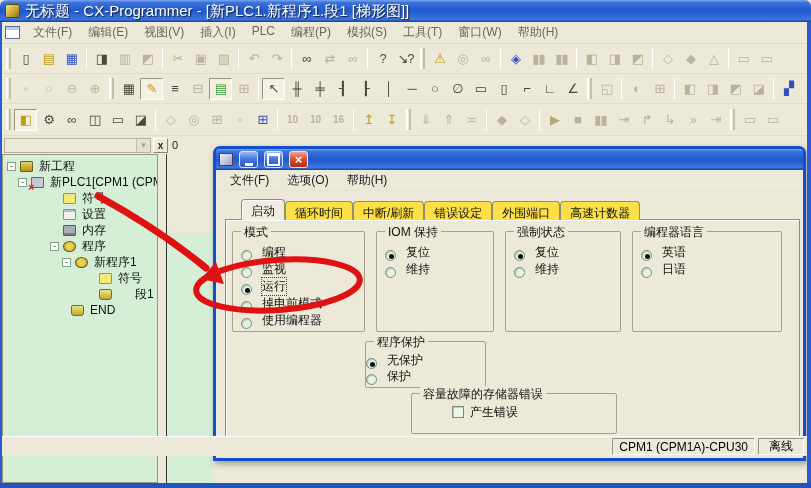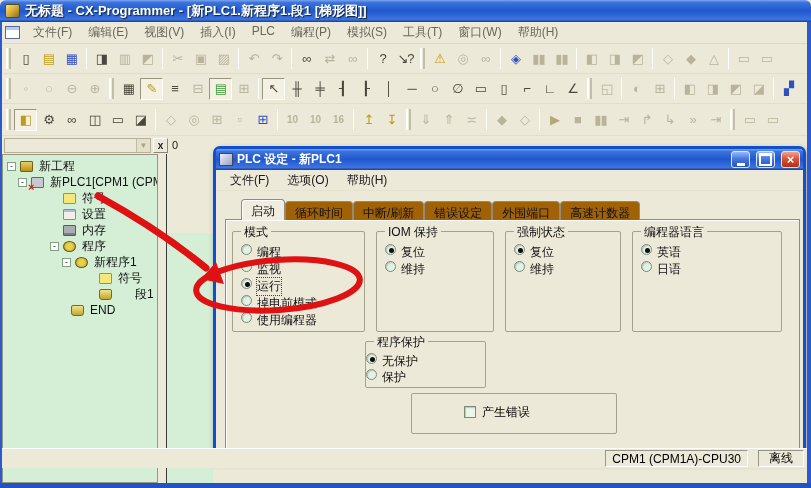--- a/index.html
+++ b/index.html
@@ -4,21 +4,21 @@
 <style>
   *{margin:0;padding:0;box-sizing:border-box}
   html,body{width:811px;height:488px;overflow:hidden}
   body{font-family:"Liberation Sans","DejaVu Sans",sans-serif;font-size:12px;background:#ece9d8}
   .stage{position:relative;width:811px;height:488px;background:#ece9d8;overflow:hidden}
 
   
   .titlebar{position:absolute;left:0;top:0;width:811px;height:22px;
     background:linear-gradient(180deg,#7ba5ec 0%,#3a72dd 12%,#2058ce 50%,#3d74e0 88%,#173f96 100%);
     border-radius:6px 6px 0 0;display:flex;align-items:center;padding:0 5px;gap:5px;z-index:6}
-  .title-text{color:#fff;font-weight:bold;font-size:13px;text-shadow:1px 1px 1px #123;white-space:nowrap}
+  .title-text{color:#fff;font-weight:normal;font-size:15px;text-shadow:1px 1px 1px #123;white-space:nowrap}
   .app-icon{width:15px;height:14px;flex:none;background:linear-gradient(135deg,#fbe87a,#c9a12e 60%,#8a6d12);border:1px solid #5a4a10;border-radius:2px}
   .edge-l{position:absolute;left:0;top:20px;bottom:0;width:2px;background:#2a5ad0;z-index:5}
   .edge-r{position:absolute;right:0;top:20px;bottom:0;width:4px;background:#2a5ad0;z-index:5}
   .edge-b{position:absolute;left:0;bottom:0;width:100%;height:5px;background:#2253c2;z-index:5}
 
   
   .menubar{position:absolute;left:2px;top:22px;width:805px;height:22px;background:#ece9d8;border-bottom:1px solid #ded9c4;display:flex;align-items:center;padding-left:3px}
   .mdi-icon{width:15px;height:13px;background:#fff;border:1px solid #5a6a9a;box-shadow:inset 0 3px 0 #b8c8ee;margin-right:5px;flex:none}
   .mi{padding:3px 8px;color:#6b665b;white-space:nowrap}
 
@@ -70,43 +70,43 @@
   .dlg-icon{width:14px;height:13px;background:linear-gradient(135deg,#eef,#9aa0c0);border:1px solid #445;flex:none}
   .dlg-title-text{color:#fff;font-weight:bold;flex:1;white-space:nowrap}
   .dbtn{width:19px;height:17px;border:1px solid #d9e6ff;border-radius:3px;display:flex;align-items:center;justify-content:center;margin-left:2px;flex:none}
   .dbtn.min,.dbtn.max{background:linear-gradient(180deg,#9ab8f4,#4878e0 45%,#2a54bc)}
   .dbtn.min::after{content:"";width:8px;height:3px;background:#fff;margin-top:9px}
   .dbtn.max::after{content:"";width:9px;height:8px;border:2px solid #fff;border-top-width:3px}
   .dbtn.close{background:linear-gradient(180deg,#f2a490,#dd5236 45%,#b42f12);color:#fff;font-weight:bold;font-size:13px}
   .dlg-menu{height:21px;display:flex;align-items:center;padding-left:5px;background:#ece9d8;border-bottom:1px solid #e6e2d0}
   .dmi{padding:2px 9px;color:#1a1a1a;white-space:nowrap}
   .tabstrip{position:absolute;left:25px;top:50px;height:21px;display:flex;align-items:flex-end;z-index:2}
-  .tab{padding:3px 9px 2px;border:1px solid #8e8c7a;border-bottom:none;border-radius:4px 4px 0 0;background:#a16207;height:19px;color:#111;white-space:nowrap}
+  .tab{padding:3px 9px 2px;border:1px solid #8e8c7a;border-bottom:none;border-radius:4px 4px 0 0;background:#fde047;height:19px;color:#111;white-space:nowrap}
   .tab.active{height:21px;background:#f0ede0;box-shadow:inset 1px 1px 0 #fff;position:relative;z-index:3}
   .tabpage{position:absolute;left:9px;top:70px;width:575px;height:234px;border:1px solid #8e8c7a;background:#ece9d8;box-shadow:inset 1px 1px 0 #fff}
   .groups-row{position:absolute;left:6px;top:11px;display:flex;gap:11px}
   .grp{position:relative;border:1px solid #a5a18c;border-radius:2px;padding:12px 8px 4px;background:#ece9d8}
   .gtitle{position:absolute;top:-8px;left:8px;background:#ece9d8;padding:0 3px;font-size:12px;color:#111;white-space:nowrap}
   .groups-row .grp:nth-child(1){width:133px;height:101px}
   .groups-row .grp:nth-child(2){width:118px;height:101px}
   .groups-row .grp:nth-child(3){width:116px;height:101px}
   .groups-row .grp:nth-child(4){width:150px;height:101px}
-  .ritem{display:flex;align-items:flex-start;gap:5px;height:17px;cursor:default}
+  .ritem{display:flex;align-items:flex-end;gap:10px;height:17px;cursor:default}
   .radio{width:11px;height:11px;border-radius:50%;border:1px solid #7c8a7c;background:#e4f2e4;box-shadow:inset 1px 1px 1px #b8c8b8;position:relative;flex:none}
   .radio.sel::after{content:"";position:absolute;left:3px;top:3px;width:5px;height:5px;background:#0c0c0c;border-radius:50%}
   .rlabel{font-size:12px;color:#111;white-space:nowrap}
   .rlabel.focus{outline:1px dotted #444}
   .grp.protect{position:absolute;left:139px;top:121px;width:121px;height:47px;padding:11px 0 2px}
   .grp.protect .ritem{height:16px}
   .grp.memgrp{position:absolute;left:185px;top:173px;width:206px;height:41px;padding:10px 8px 2px}
-  .citem{display:flex;align-items:center;gap:6px;margin-left:44px;height:16px}
+  .citem{display:flex;align-items:center;gap:6px;margin-left:32px;height:16px}
   .chk{width:12px;height:12px;border:1px solid #7c8a7c;background:#eaf6ea;box-shadow:inset 1px 1px 1px #b8c8b8;flex:none}
 
   
-  .statusbar{position:absolute;left:2px;top:448px;width:805px;height:20px;background:#ece9d8;border-top:1px solid #fff;display:flex;align-items:center;justify-content:flex-end;gap:10px;padding-right:3px;z-index:4}
+  .statusbar{position:absolute;left:2px;top:436px;width:805px;height:20px;background:#ece9d8;border-top:1px solid #fff;display:flex;align-items:center;justify-content:flex-end;gap:3px;padding-right:3px;z-index:4}
   .sb-box{border:1px solid;border-color:#9a9582 #fff #fff #9a9582;background:#ece9d8;padding:1px 6px;font-size:12px;height:17px;display:flex;align-items:center;white-space:nowrap}
   .sb-box.device{min-width:140px}
   .sb-box.conn{min-width:46px;justify-content:center}
 
   .annot{position:absolute;left:0;top:0;width:811px;height:488px;z-index:40;pointer-events:none}
 </style>
 </head>
 <body>
 
 <div class="stage">
@@ -500,21 +500,20 @@
   <div class="splitter"></div>
 
   <div class="ladder-pane">
     <span class="rung-num">0</span>
     <div class="ladder-green"></div>
   </div>
 
   <div class="dialog">
     <div class="dlg-title">
       <span class="dlg-icon"></span>
-      <span class="dlg-title-text">PLC 设定 - 新PLC1</span>
       <span class="dbtn min"></span>
       <span class="dbtn max"></span>
       <span class="dbtn close">×</span>
     </div>
     <div class="dlg-menu" id="dlg-menu">
         <span class="dmi">文件(F)</span>
         <span class="dmi">选项(O)</span>
         <span class="dmi">帮助(H)</span>
       </div>
     <div class="tabstrip" id="tabs">
@@ -591,20 +590,21 @@
               <span class="radio sel"></span>
               <span class="rlabel">无保护</span>
             </label>
             <label class="ritem">
               <span class="radio"></span>
               <span class="rlabel">保护</span>
             </label>
           </div>
         </div>
       <div class="grp memgrp">
+        <span class="gtitle">容量故障的存储器错误</span>
         <label class="citem">
           <span class="chk"></span>
           <span>产生错误</span>
         </label>
       </div>
     </div>
   </div>
 
   <div class="statusbar">
     <span class="sb-box device">CPM1 (CPM1A)-CPU30</span>

